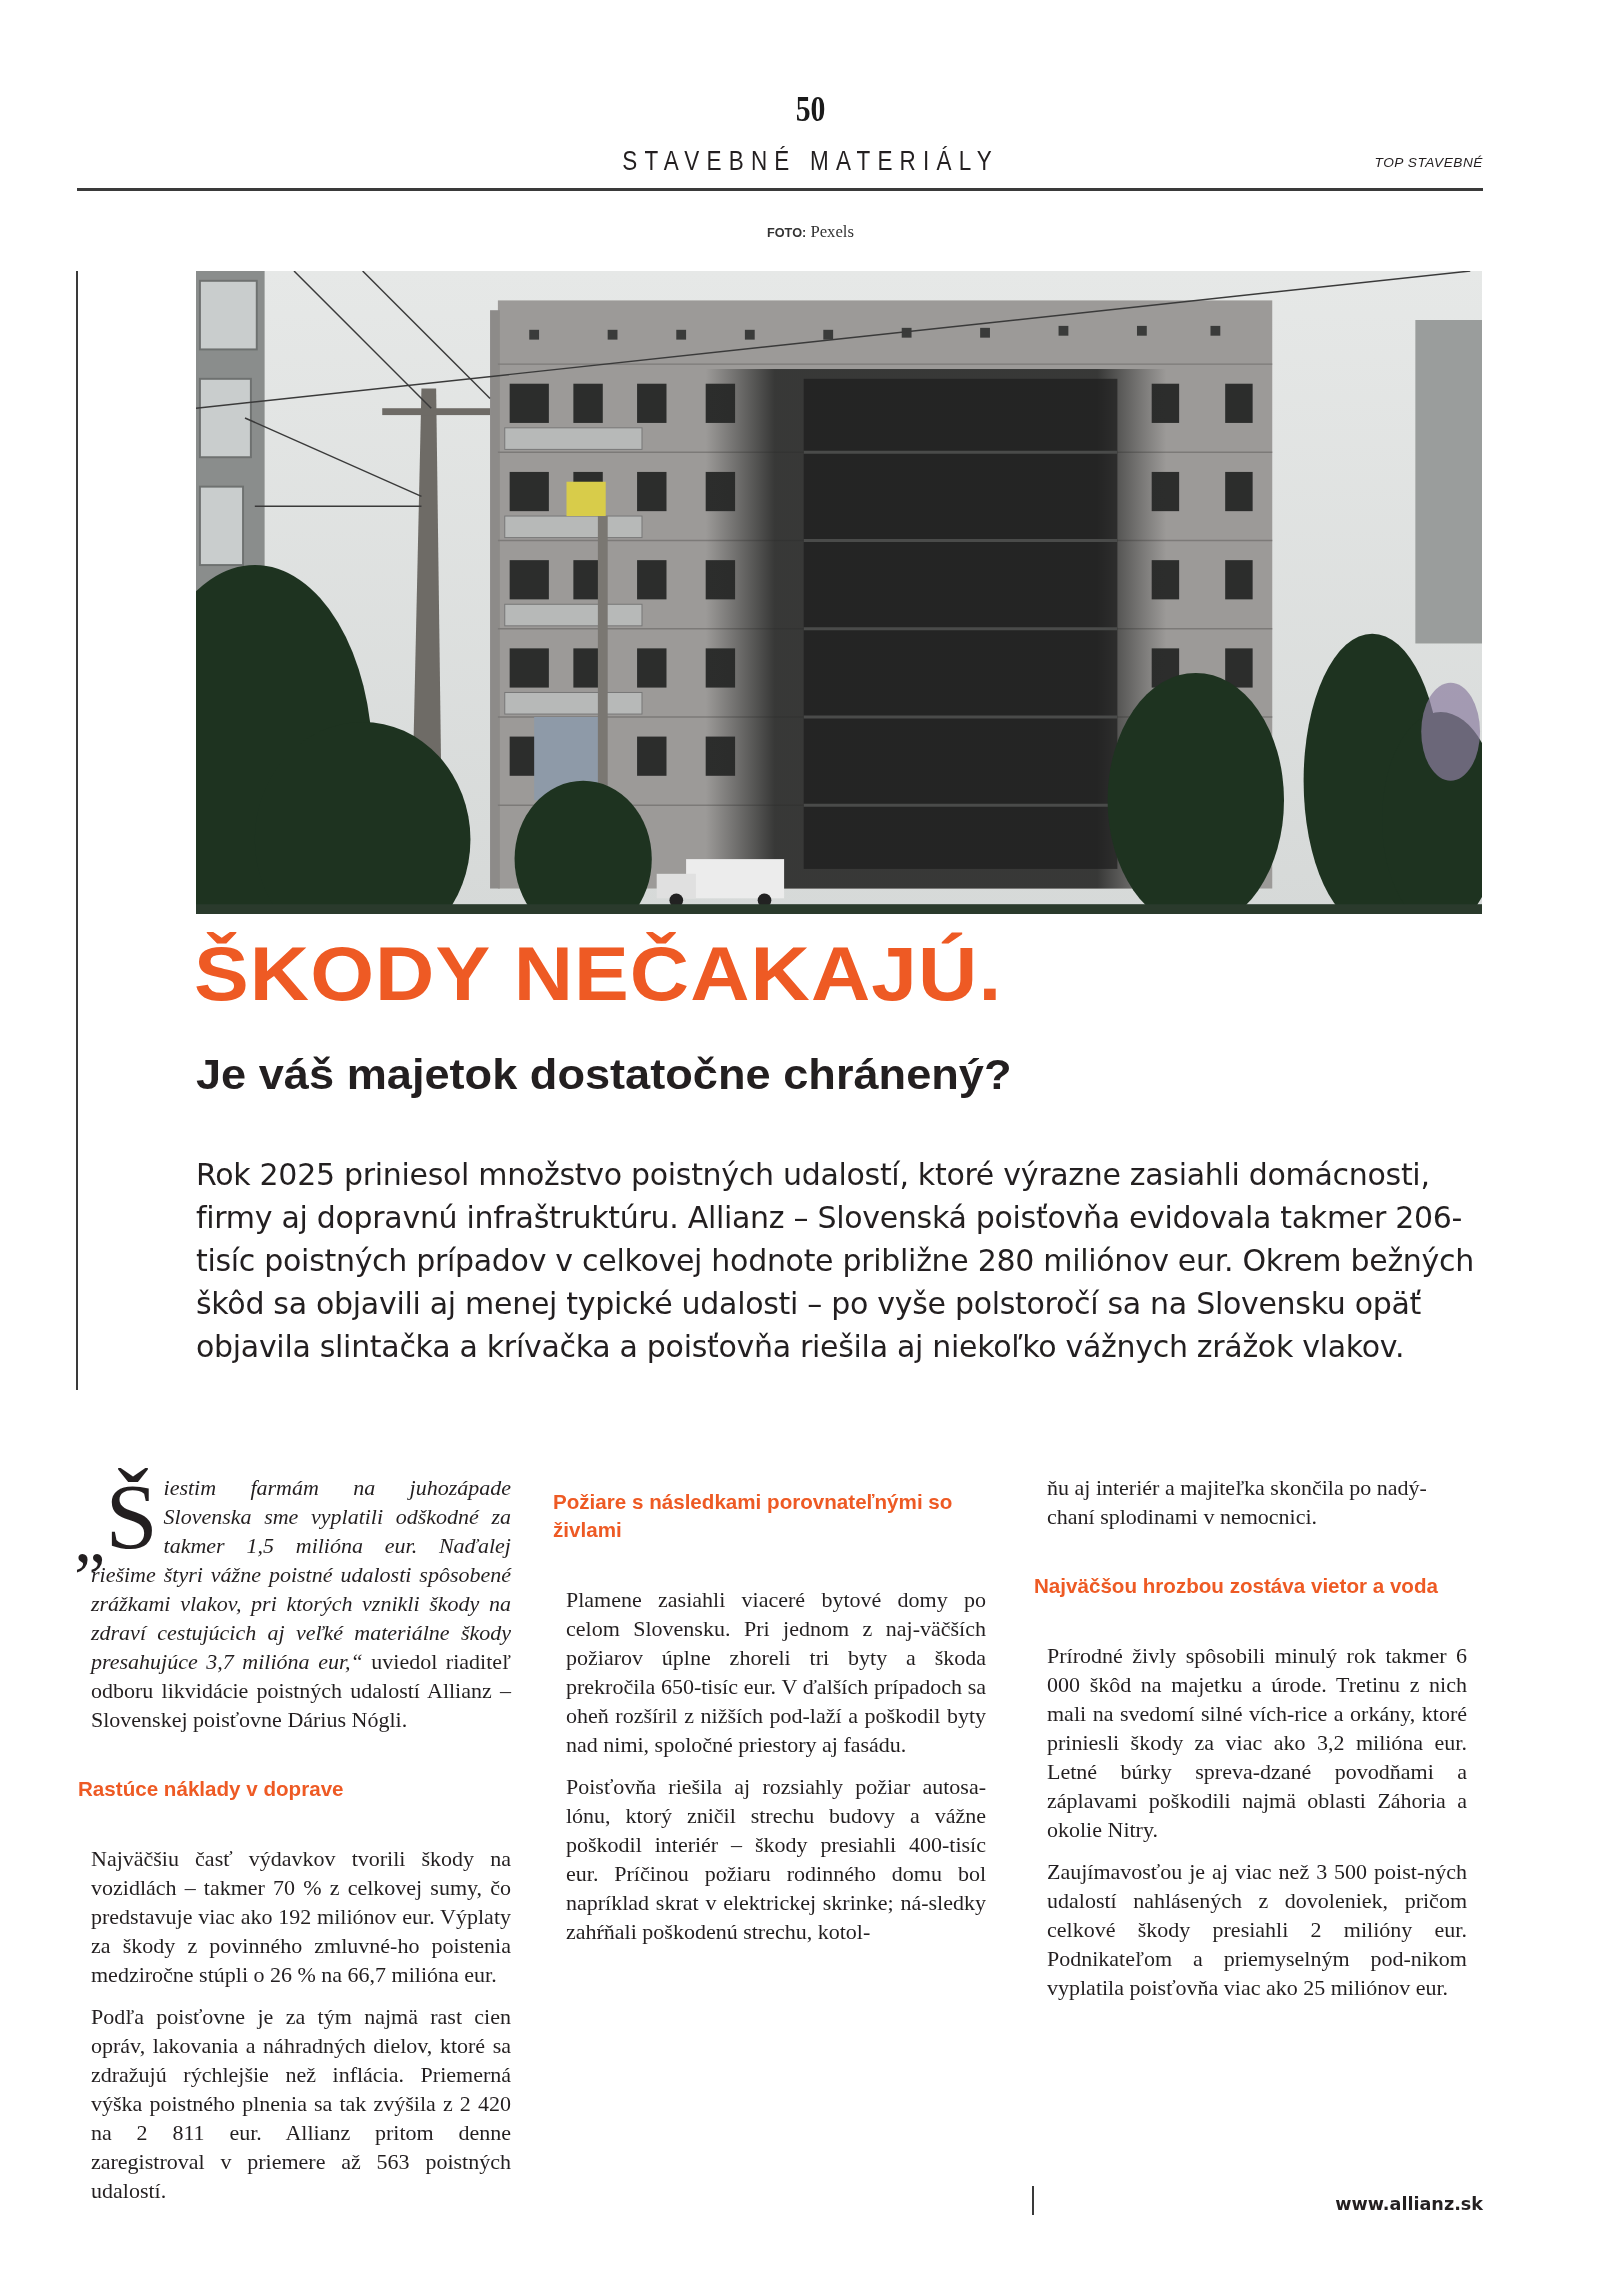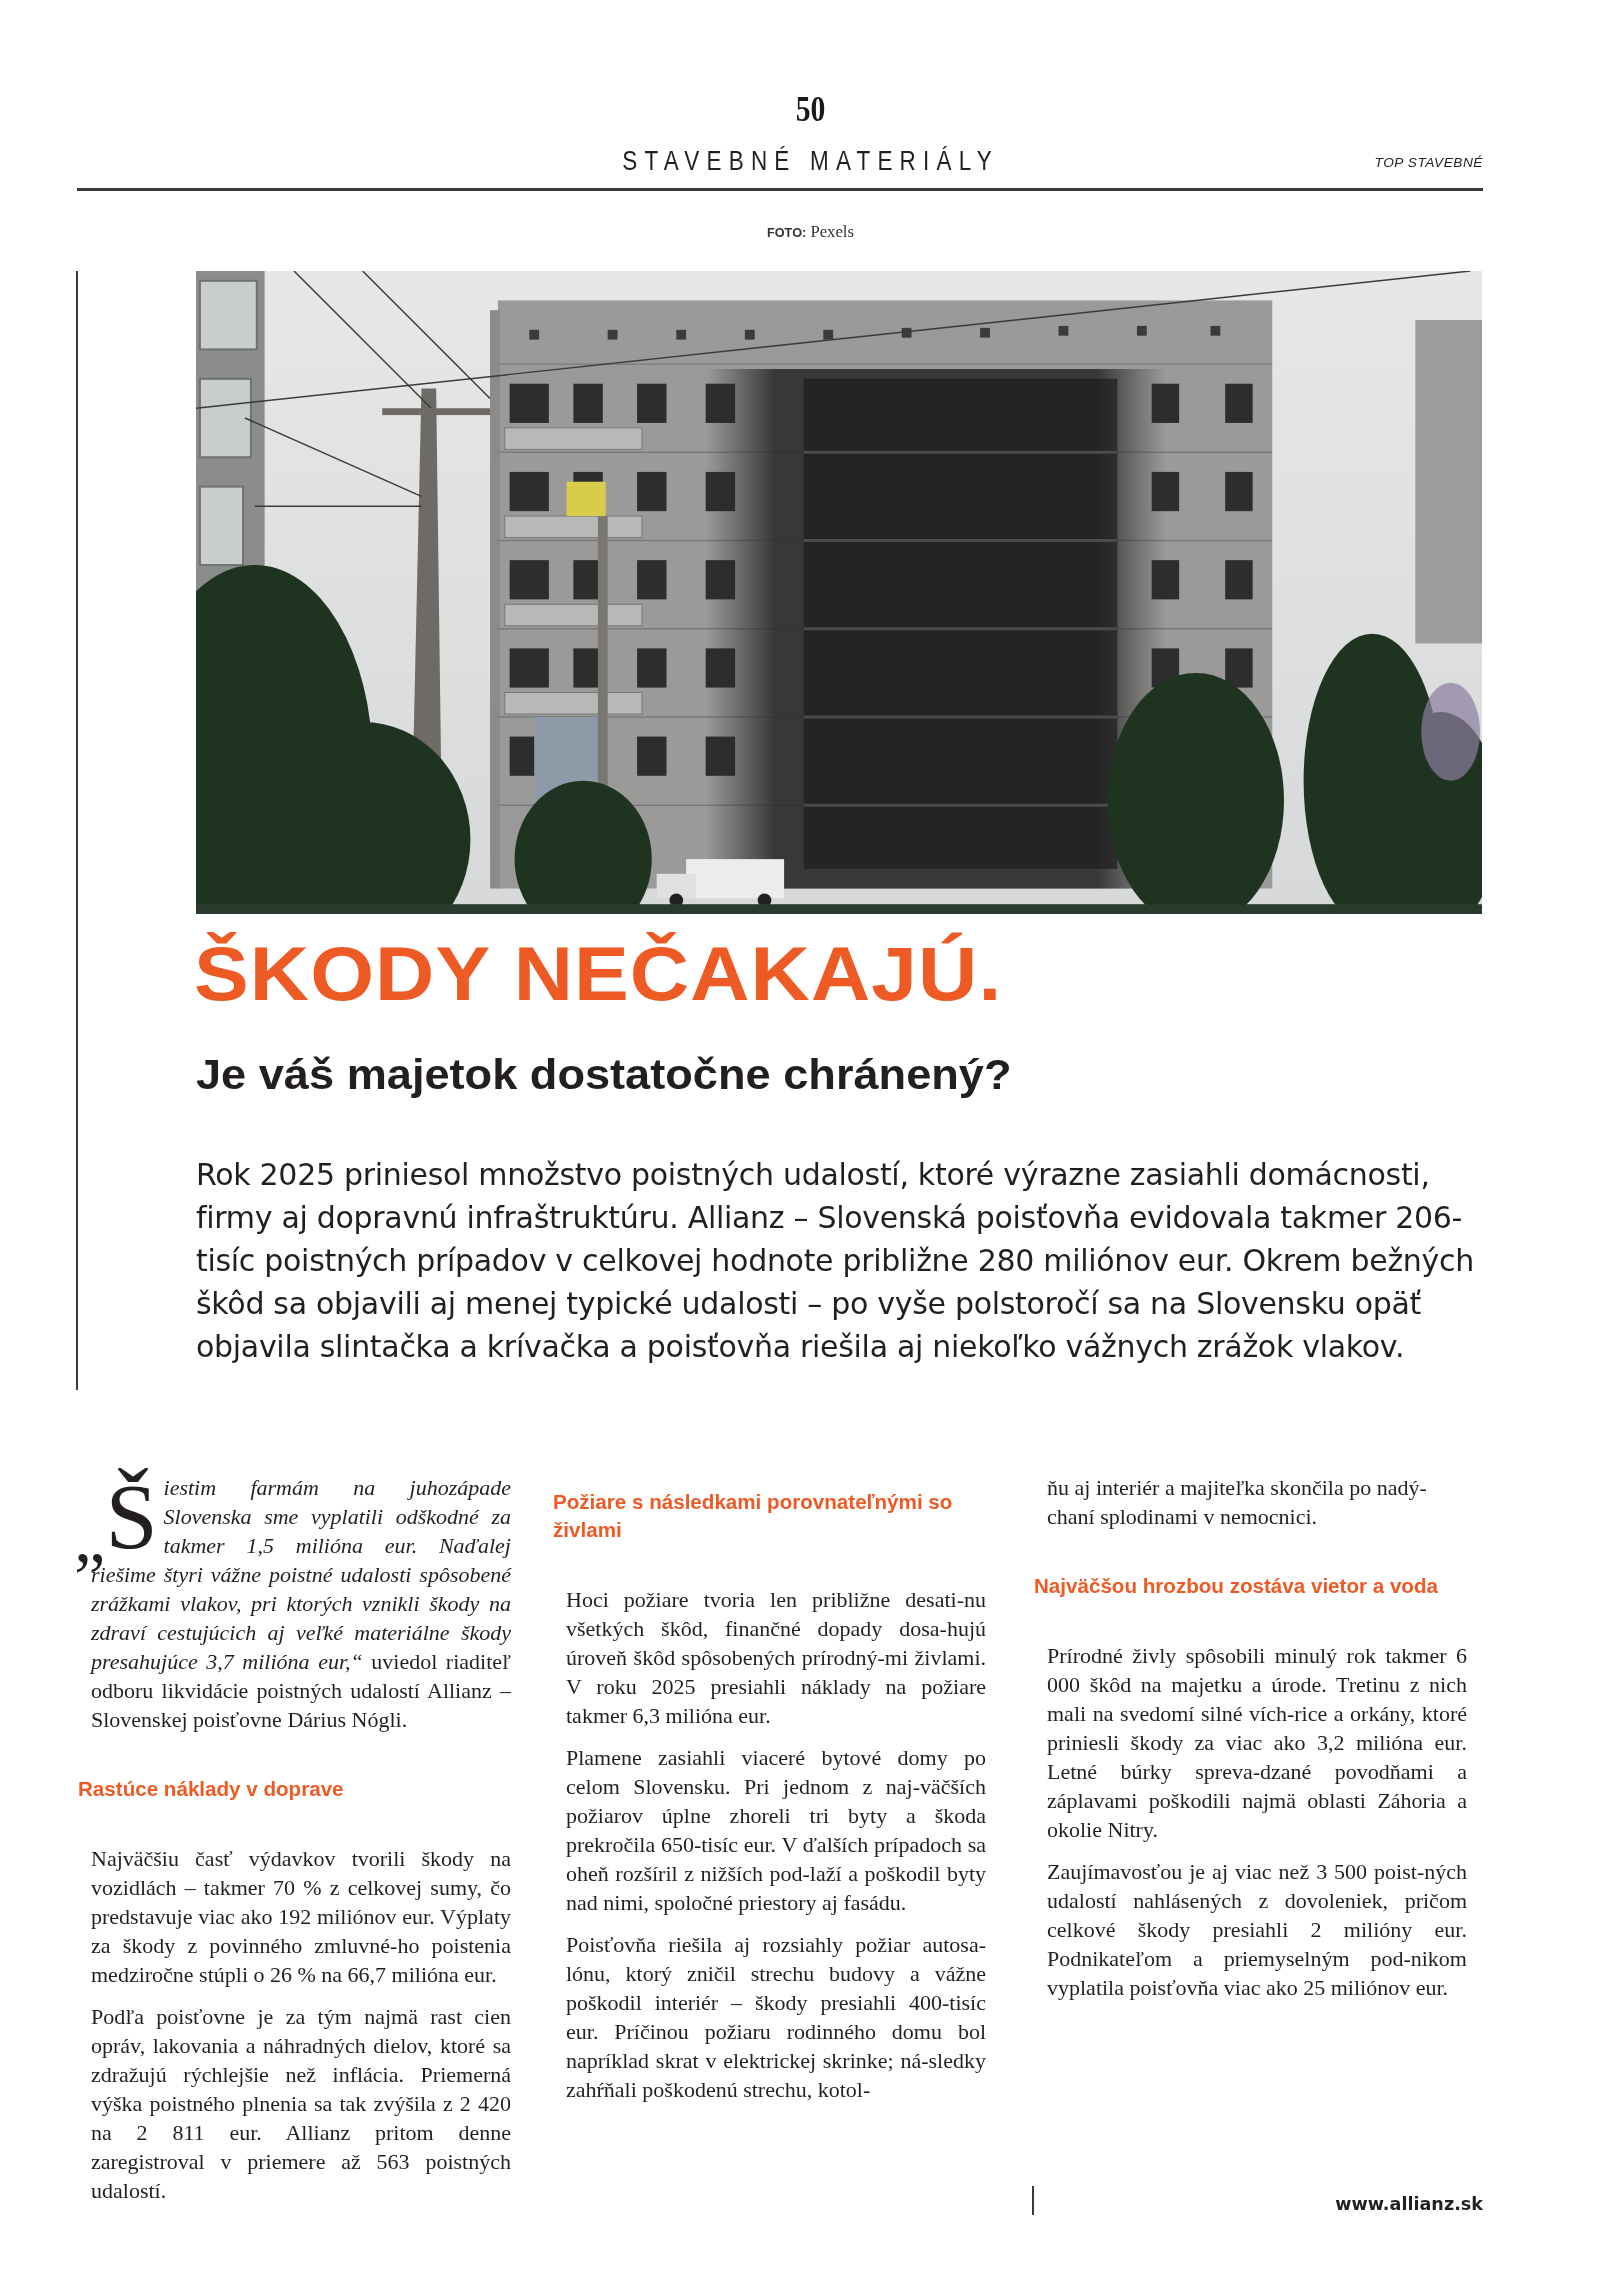--- a/index.html
+++ b/index.html
@@ -219,21 +219,20 @@
   <div class="sub">Rastúce náklady v doprave</div>
   <div class="gap2"></div>
   <p>Najväčšiu časť výdavkov tvorili škody na vozidlách – takmer 70 % z celkovej sumy, čo predstavuje viac ako 192 miliónov eur. Výplaty za škody z povinného zmluvné-ho poistenia medziročne stúpli o 26 % na 66,7 milióna eur.</p>
   <p>Podľa poisťovne je za tým najmä rast cien opráv, lakovania a náhradných dielov, ktoré sa zdražujú rýchlejšie než inflácia. Priemerná výška poistného plnenia sa tak zvýšila z 2 420 na 2 811 eur. Allianz pritom denne zaregistroval v priemere až 563 poistných udalostí.</p>
 </div>
 
 <div class="abs col col2">
   <div class="gap1"></div>
   <div class="sub">Požiare s následkami porovnateľnými so živlami</div>
   <div class="gap2"></div>
-  <p>Hoci požiare tvoria len približne desati-nu všetkých škôd, finančné dopady dosa-hujú úroveň škôd spôsobených prírodný-mi živlami. V roku 2025 presiahli náklady na požiare takmer 6,3 milióna eur.</p>
   <p>Plamene zasiahli viaceré bytové domy po celom Slovensku. Pri jednom z naj-väčších požiarov úplne zhoreli tri byty a škoda prekročila 650-tisíc eur. V ďalších prípadoch sa oheň rozšíril z nižších pod-laží a poškodil byty nad nimi, spoločné priestory aj fasádu.</p>
   <p>Poisťovňa riešila aj rozsiahly požiar autosa-lónu, ktorý zničil strechu budovy a vážne poškodil interiér – škody presiahli 400-tisíc eur. Príčinou požiaru rodinného domu bol napríklad skrat v elektrickej skrinke; ná-sledky zahŕňali poškodenú strechu, kotol-</p>
 </div>
 
 <div class="abs col col3">
   <p style="text-align:left">ňu aj interiér a majiteľka skončila po nadý-chaní splodinami v nemocnici.</p>
   <div class="gap1"></div>
   <div class="sub">Najväčšou hrozbou zostáva vietor a voda</div>
   <div class="gap2"></div>
   <p>Prírodné živly spôsobili minulý rok takmer 6 000 škôd na majetku a úrode. Tretinu z nich mali na svedomí silné vích-rice a orkány, ktoré priniesli škody za viac ako 3,2 milióna eur. Letné búrky spreva-dzané povodňami a záplavami poškodili najmä oblasti Záhoria a okolie Nitry.</p>

